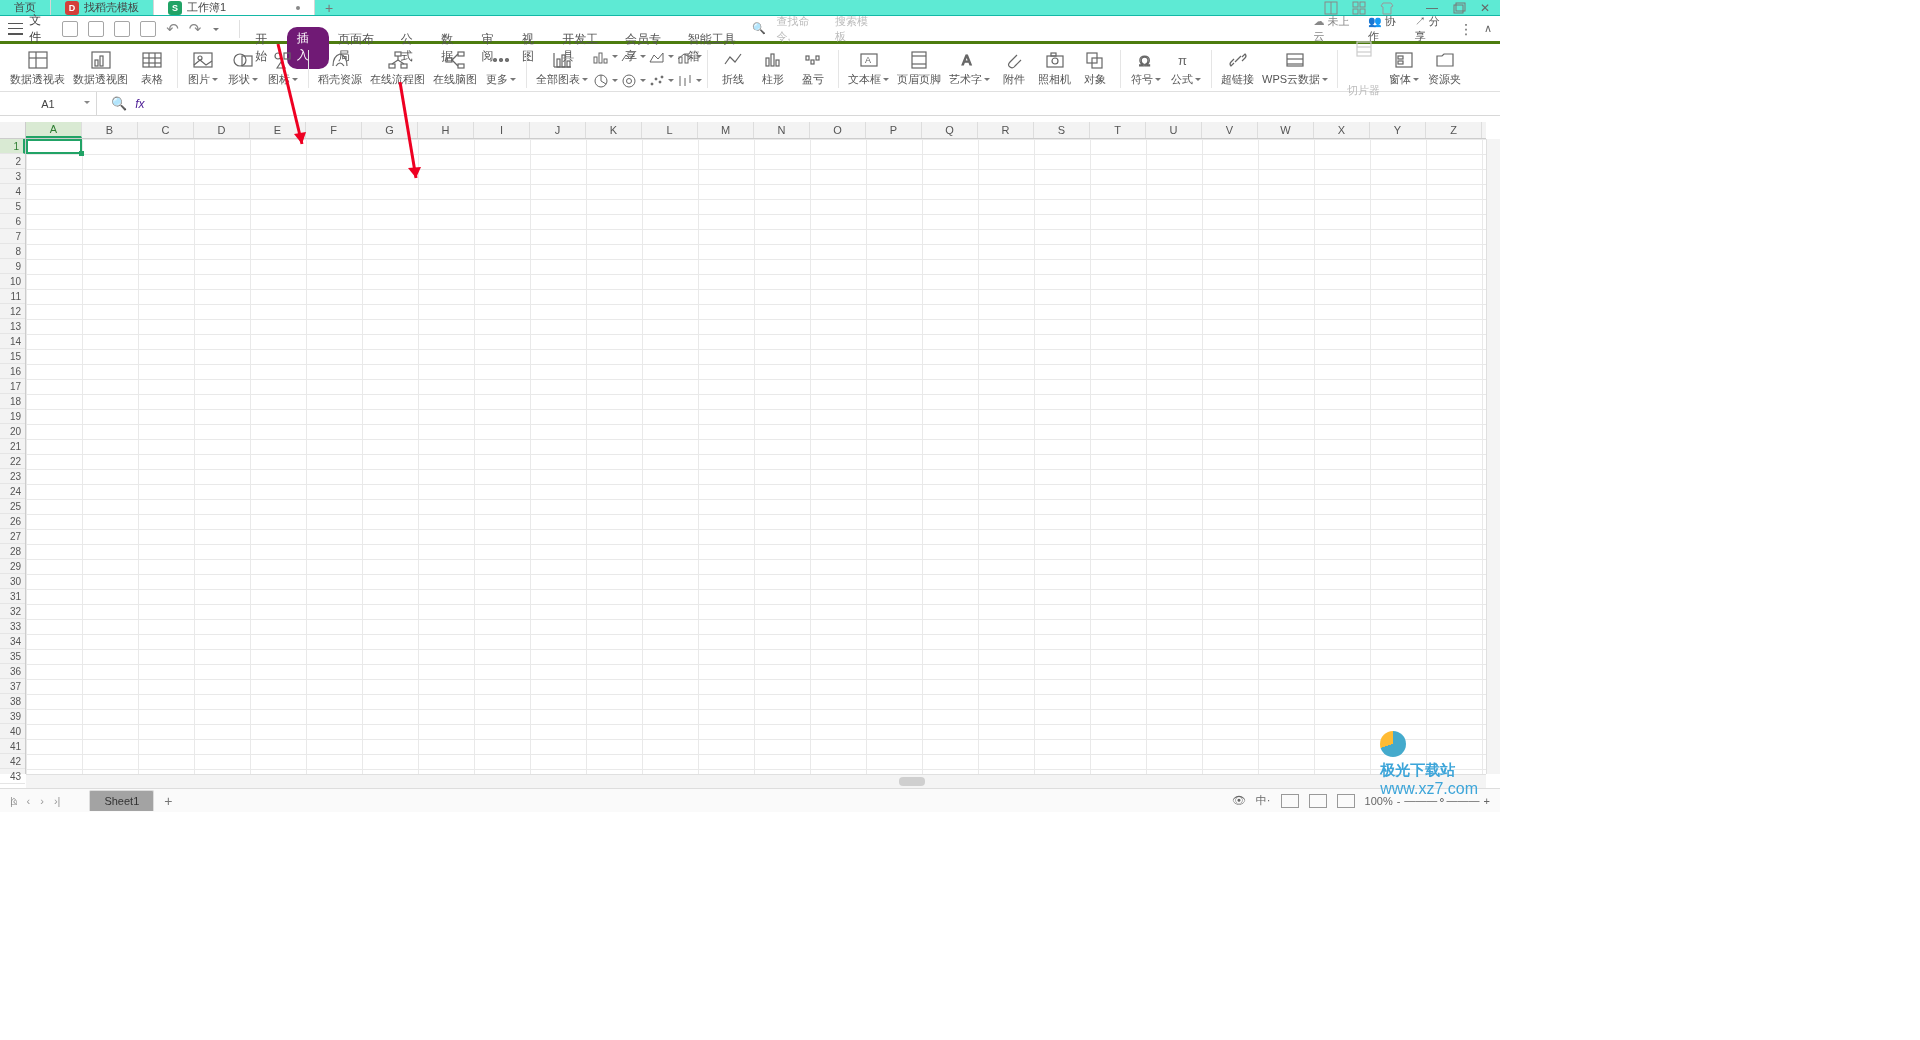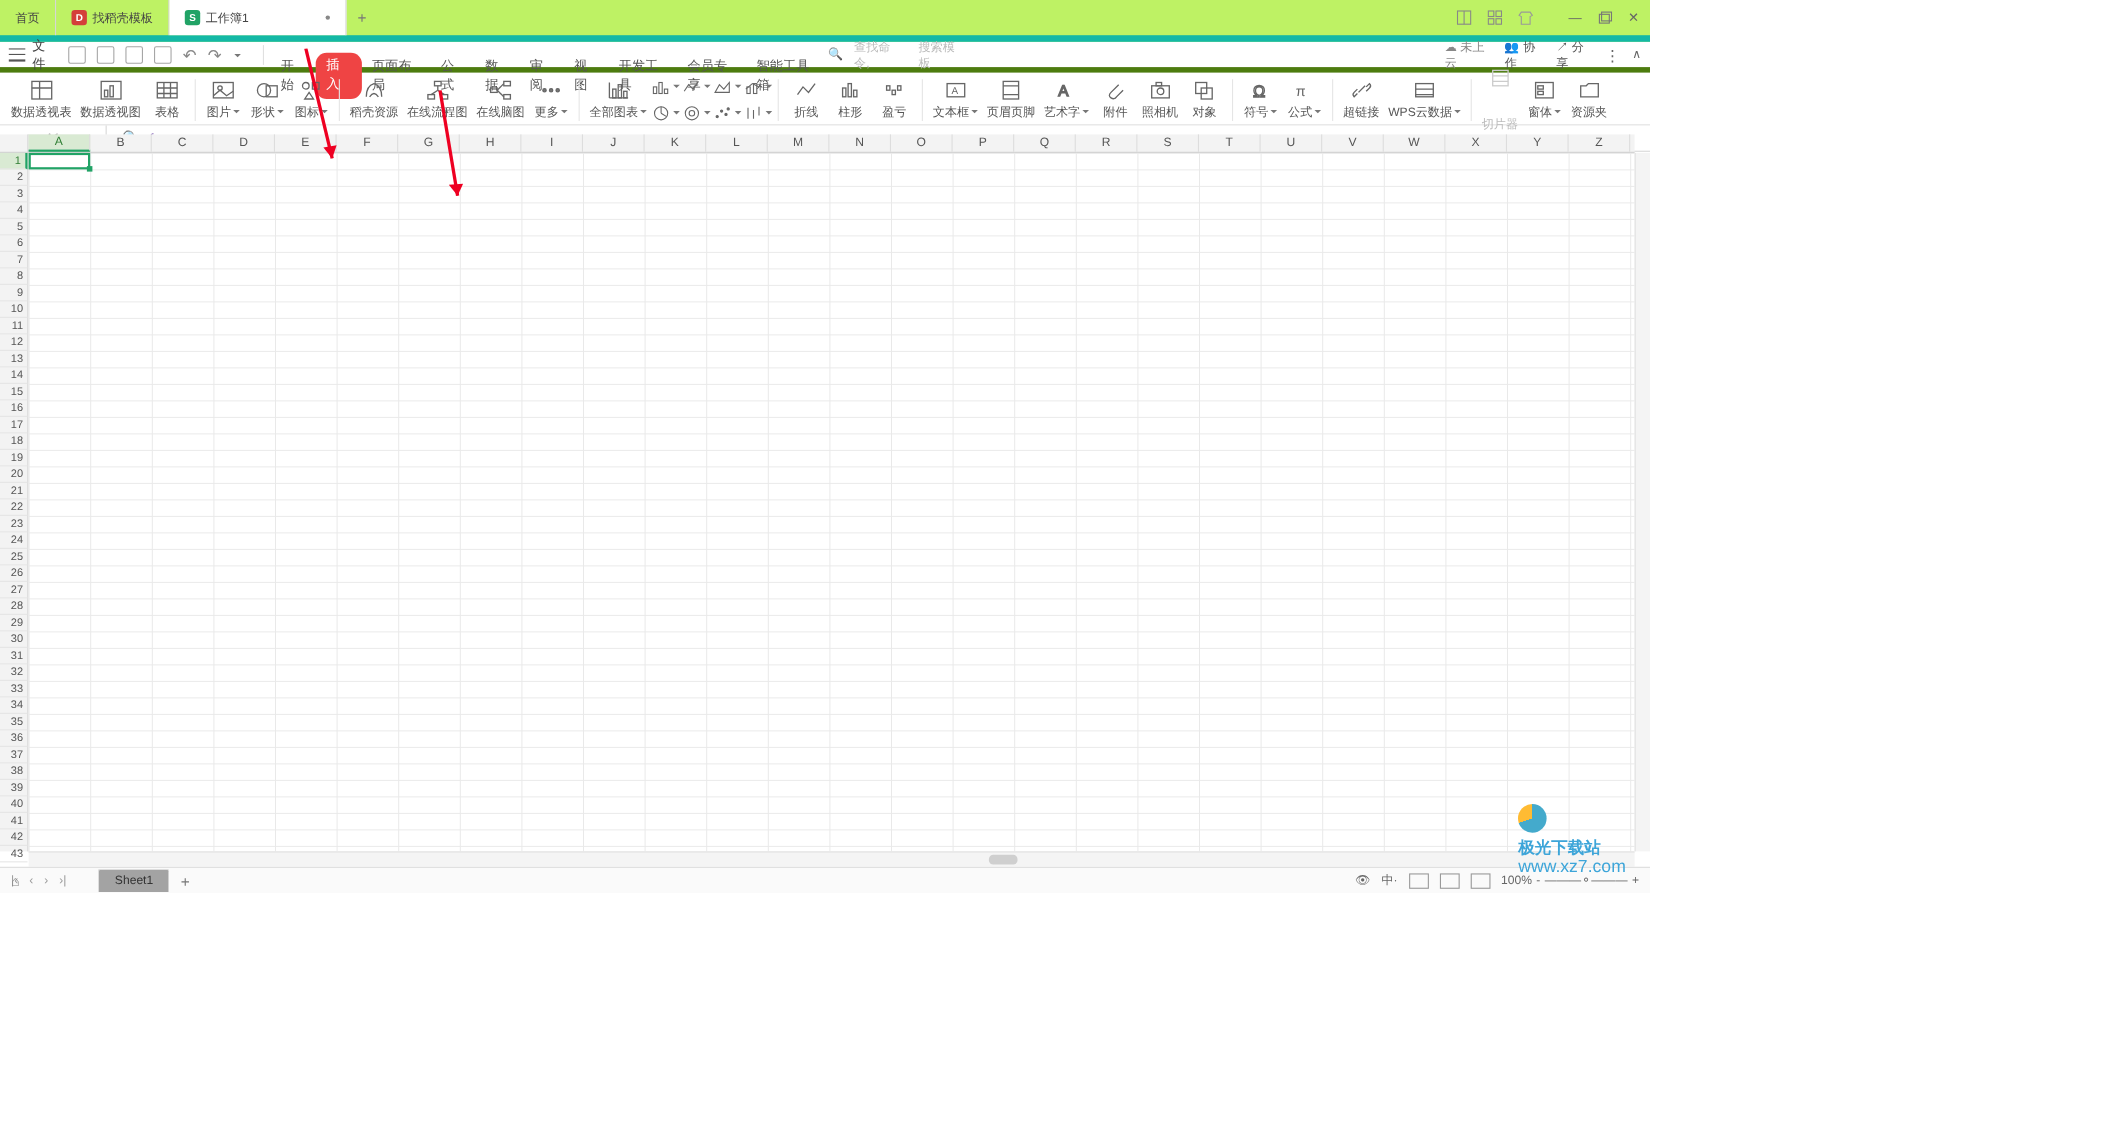--- a/index.html
+++ b/index.html
@@ -1,40 +1,40 @@
 <!DOCTYPE html>
 <html><head>
 <meta charset="utf-8">
 <style>
   * { box-sizing: border-box; margin: 0; padding: 0; font-family: "Microsoft YaHei", Arial, sans-serif; }
   body { width: 1500px; height: 812px; background: #fff; font-size: 12px; color: #333; overflow: hidden; position: relative; }
 
   
-  .titlebar { height: 38px; background: #bef264; display: flex; align-items: stretch; border-bottom: 6px solid #14b8a6; }
+  .titlebar { height: 16px; background: #5eead4; display: flex; align-items: stretch; border-bottom: 1px solid #14b8a6; }
   .tab { display: flex; align-items: center; gap: 5px; padding: 0 14px; font-size: 11px; color: #444; border-right: 1px solid #d6d6d6; cursor: default; }
   .tab.active { background: #fff; }
   .tab .dot { width: 14px; height: 14px; border-radius: 3px; display: inline-flex; align-items: center; justify-content: center; color: #fff; font-size: 9px; font-weight: bold; }
   .tab .dot.red { background: #d43f3a; }
   .tab .dot.green { background: #21a366; }
   .tab .mod { width:4px;height:4px;background:#888;border-radius:50%;}
   .tab-add { width: 28px; display: flex; align-items: center; justify-content: center; color: #777; font-size: 14px; }
   .title-right { margin-left: auto; display: flex; align-items: center; gap: 14px; padding-right: 10px; color: #666; }
   .wicon { width: 14px; height: 14px; display: inline-block; position: relative; }
 
   
-  .menubar { height: 28px; display: flex; align-items: center; padding: 0 8px; border-bottom: 5px solid #4d7c0f; font-size: 12px; gap: 0;}
+  .menubar { height: 28px; display: flex; align-items: center; padding: 0 8px; border-bottom: 3px solid #4d7c0f; font-size: 12px; gap: 0;}
   .burger { width: 16px; height: 16px; display: flex; flex-direction: column; justify-content: space-between; padding: 2px 0; margin-right: 4px;}
   .burger span { height: 1.5px; background: #555; }
   .file-label { margin-left: 2px; margin-right: 10px; color: #444;}
   .qat { display: flex; align-items: center; gap: 10px; margin-right: 14px;}
   .qat .qi { width:16px; height:16px; border:1px solid #888; border-radius:2px; opacity:.75;}
   .undo, .redo { font-size:15px; color:#888;}
   .sep { width:1px; height:18px; background:#e0e0e0; margin:0 6px;}
   .menutab { padding: 4px 9px; color:#555; cursor:default; border-radius:3px;}
-  .menutab.pill { background:#ef4444; color:#fff; padding:3px 10px; border-radius:10px;}
+  .menutab.pill { background:#701a75; color:#fff; padding:3px 10px; border-radius:10px;}
   .menu-right{margin-left:auto;display:flex;align-items:center;gap:10px;color:#666;font-size:11px;}
   .search-hint{color:#bbb;font-size:11px;}
   .search-hint2{color:#bbb;font-size:11px;margin-left:4px;}
   .cloud{color:#888;}
   .link{color:#555;}
   .more-dots{font-size:14px;letter-spacing:1px;}
 
   
   .ribbon { height: 48px; display:flex; align-items:stretch; padding: 2px 6px 0 6px; border-bottom:1px solid #e0e0e0; gap:0;}
   .rgrp{display:flex;align-items:center;}

